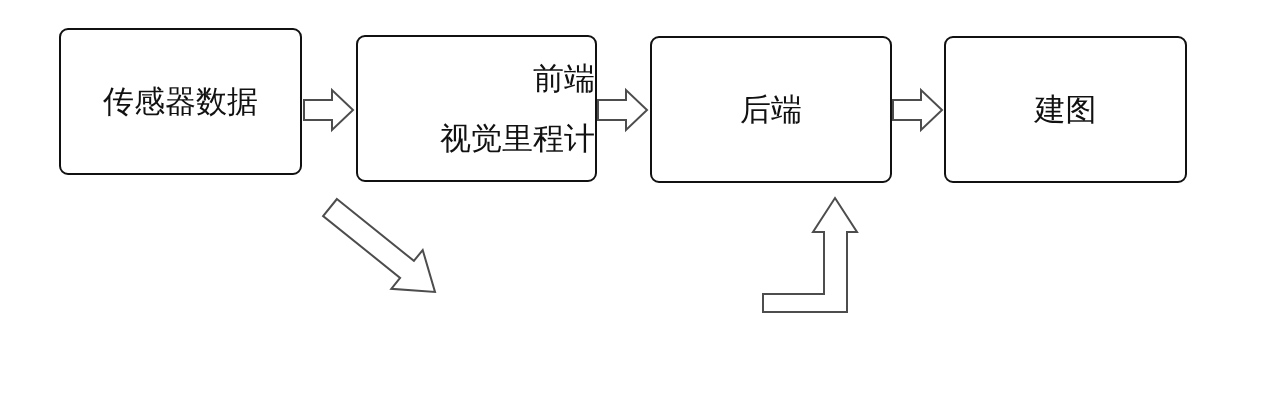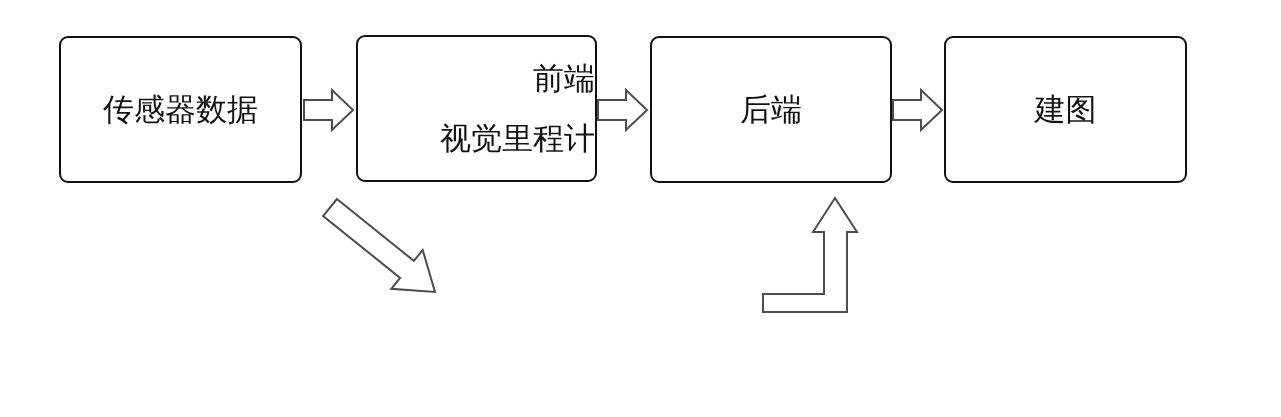--- a/index.html
+++ b/index.html
@@ -34,21 +34,21 @@
     gap: 28px;
     text-align: center;
   }
   .node .line {
     display: block;
     font-size: 31px;
     line-height: 32px;
     color: var(--text-color);
     white-space: nowrap;
   }
-  .node-sensor   { left: 59px;  top: 36px;  width: 243px; height: 147px; }
+  .node-sensor   { left: 59px;  top: 28px;  width: 243px; height: 147px; }
   .node-frontend { left: 356px; top: 35px;  width: 241px; height: 147px; align-items: flex-end; }
   .node-backend  { left: 650px; top: 36px;  width: 242px; height: 147px; }
   .node-mapping  { left: 944px; top: 36px;  width: 243px; height: 147px; align-items: center; }
   .node-loop     { left: 502px; top: 242px; width: 241px; height: 146px; }
   .arrow { position: absolute; overflow: visible; }
   .arrow polygon, .arrow path {
     fill: var(--arrow-fill);
     stroke: var(--arrow-outline);
     stroke-width: 2;
     stroke-linejoin: miter;

